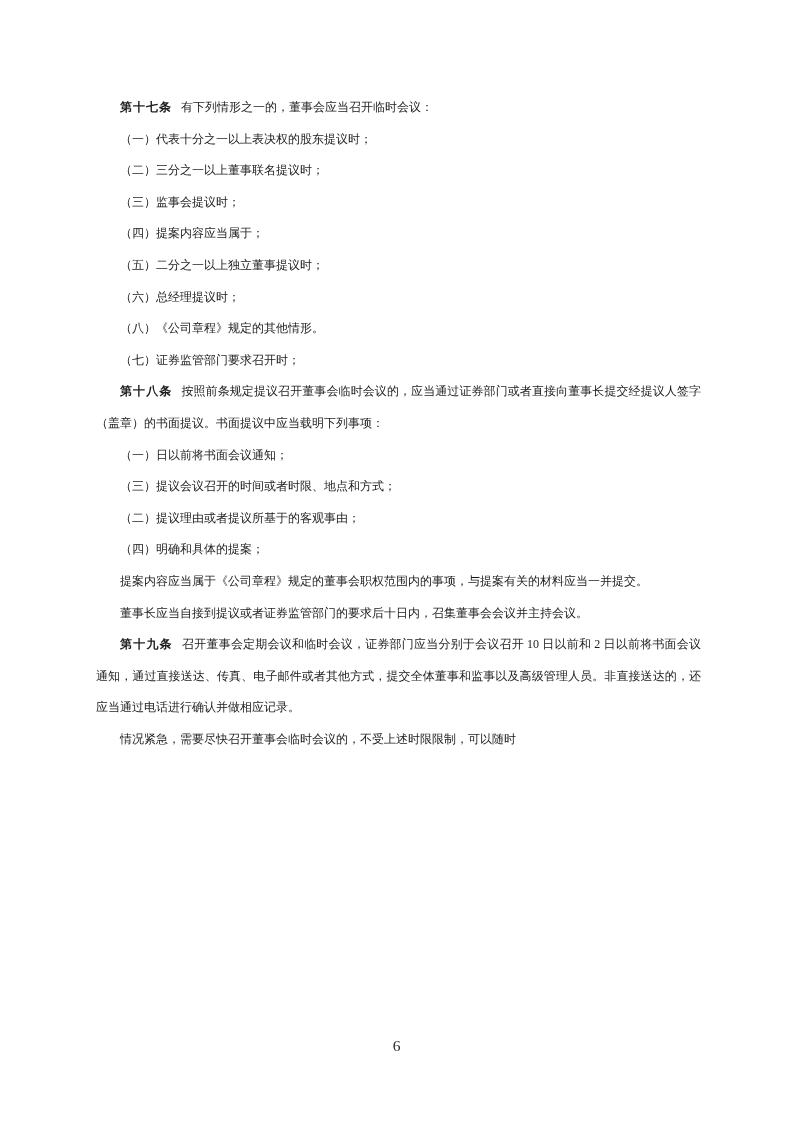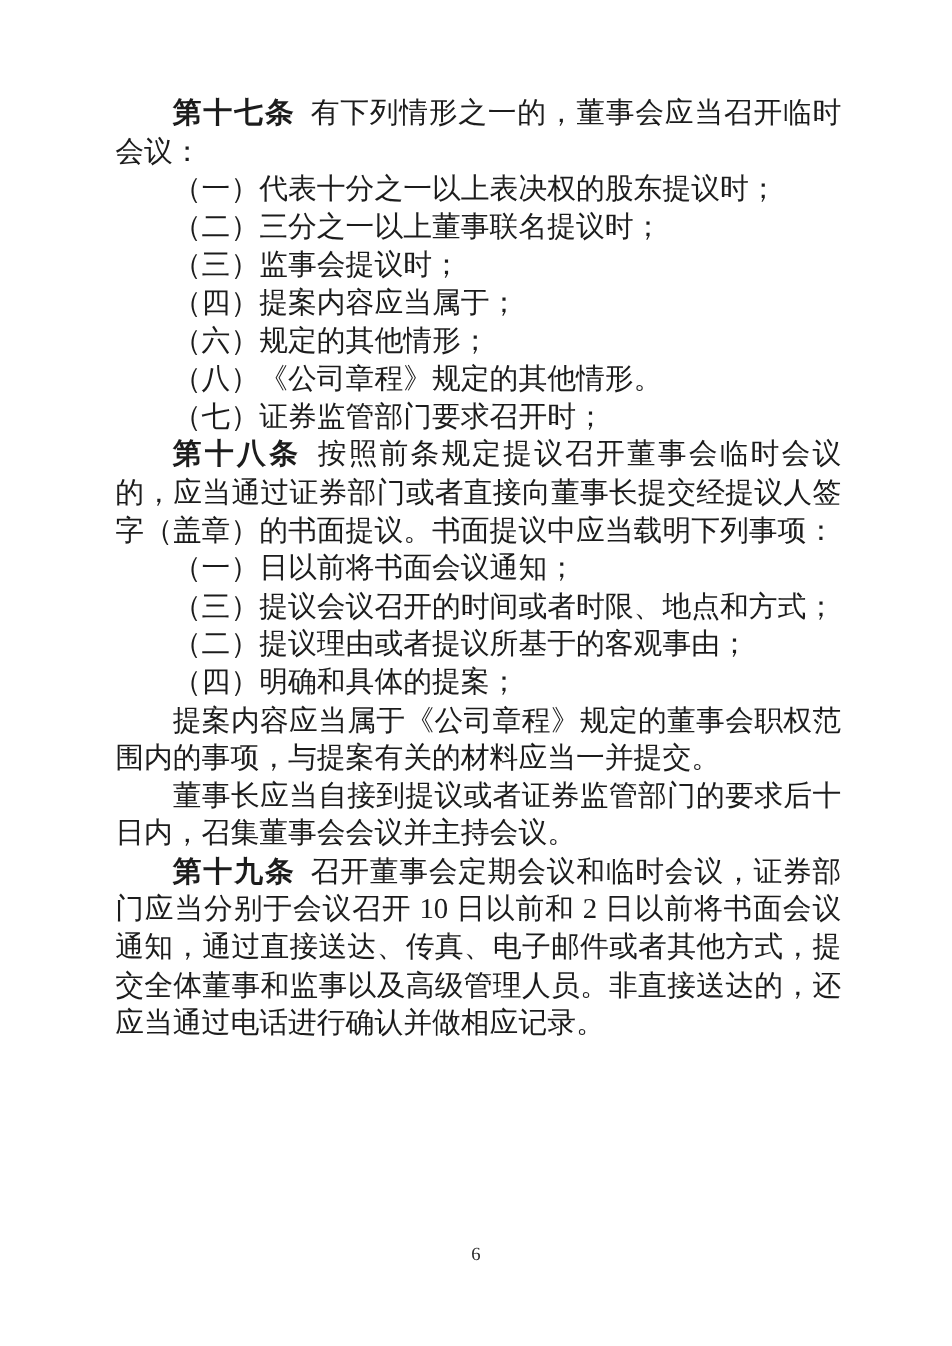--- a/index.html
+++ b/index.html
@@ -12,23 +12,23 @@
     width: 793px;
     height: 1122px;
     background: #ffffff;
     font-family: "Liberation Serif", "DejaVu Serif", serif;
     color: #1c1c1c;
     overflow: hidden;
   }
   .content {
     position: absolute;
     left: 96px;
-    top: 80px;
+    top: 92px;
     width: 605px;
-    font-size: 24px;
+    font-size: 12px;
     line-height: 31.6px;
     text-align: justify;
     text-justify: inter-character;
   }
   .content p {
     margin: 0;
     padding: 0;
     text-indent: 2em;
   }
   b.article-no {
@@ -52,33 +52,35 @@
 
 <div class="page">
   <div class="content">
 
     <p><b class="article-no">第十七条 </b><span>有下列情形之一的，董事会应当召开临时会议：</span></p>
 
     <p><span>（一）代表十分之一以上表决权的股东提议时；</span></p>
     <p><span>（二）三分之一以上董事联名提议时；</span></p>
     <p><span>（三）监事会提议时；</span></p>
     <p><span>（四）提案内容应当属于；</span></p>
-    <p><span>（六）规定的其他情形；</span></p>
+    <p><span>（五）二分之一以上独立董事提议时；</span></p>
+    <p><span>（六）总经理提议时；</span></p>
     <p><span>（八）《公司章程》规定的其他情形。</span></p>
     <p><span>（七）证券监管部门要求召开时；</span></p>
 
     <p><b class="article-no">第十八条 </b><span>按照前条规定提议召开董事会临时会议的，应当通过证券部门或者直接向董事长提交经提议人签字（盖章）的书面提议。书面提议中应当载明下列事项：</span></p>
 
     <p><span>（一）日以前将书面会议通知；</span></p>
     <p><span>（三）提议会议召开的时间或者时限、地点和方式；</span></p>
     <p><span>（二）提议理由或者提议所基于的客观事由；</span></p>
     <p><span>（四）明确和具体的提案；</span></p>
 
     <p><span>提案内容应当属于《公司章程》规定的董事会职权范围内的事项，与提案有关的材料应当一并提交。</span></p>
     <p><span>董事长应当自接到提议或者证券监管部门的要求后十日内，召集董事会会议并主持会议。</span></p>
 
     <p><b class="article-no">第十九条 </b><span>召开董事会定期会议和临时会议，证券部门应当分别于会议召开 10 日以前和 2 日以前将书面会议通知，通过直接送达、传真、电子邮件或者其他方式，提交全体董事和监事以及高级管理人员。非直接送达的，还应当通过电话进行确认并做相应记录。</span></p>
 
+    <p><span>情况紧急，需要尽快召开董事会临时会议的，不受上述时限限制，可以随时</span></p>
 
   </div>
 
   <div class="footer">6</div>
 </div>
 
 </body></html>

